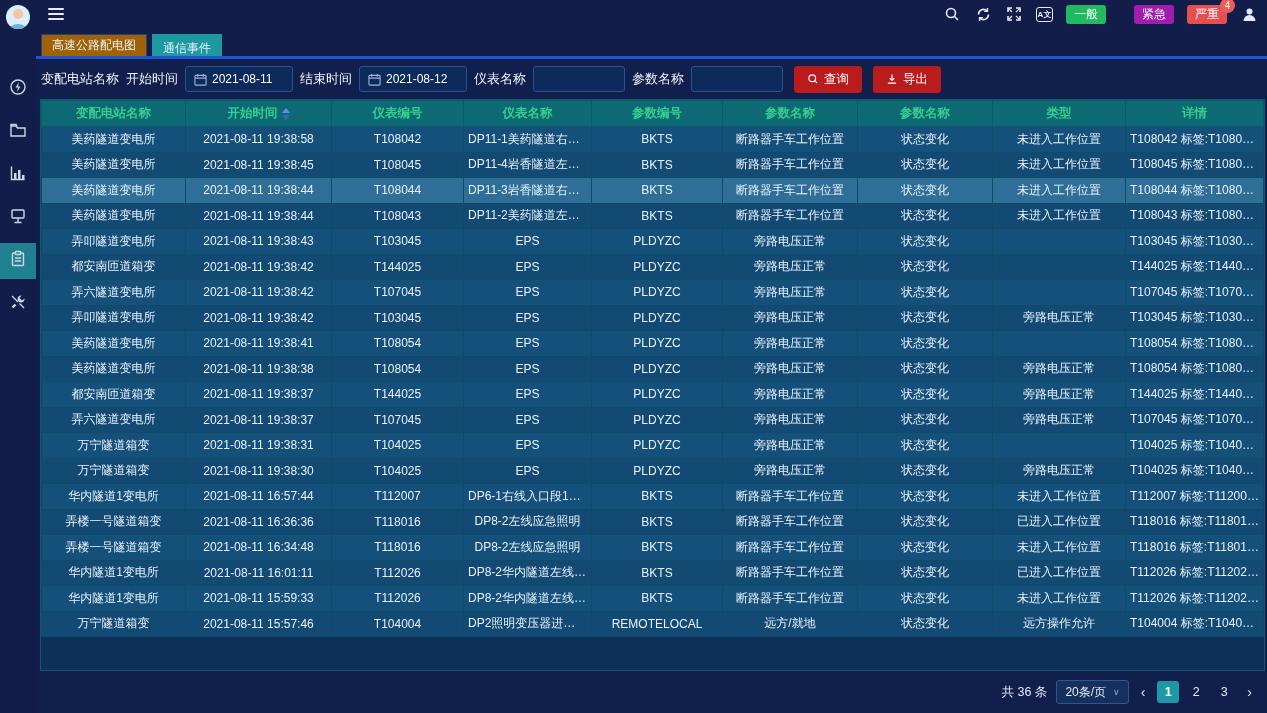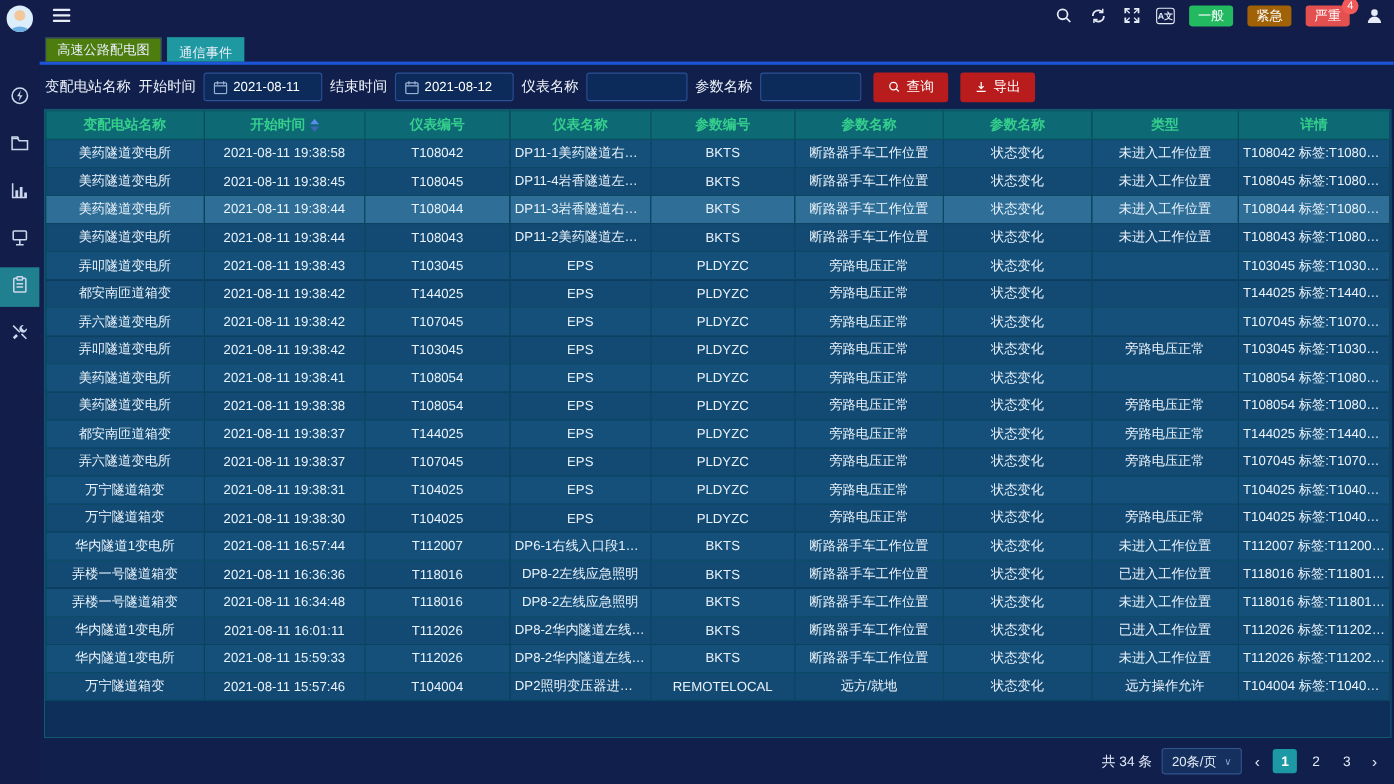--- a/index.html
+++ b/index.html
@@ -24,21 +24,21 @@
   .burger i { display:block; height:2px; background:#e6ecf7; margin:3px 0; border-radius:1px; }
   .tb-right { margin-left:auto; display:flex; align-items:center; gap:13px; }
   .tbicon { width:18px; height:18px; display:flex; align-items:center; justify-content:center; cursor:pointer; }
   .tbicon svg { stroke:#e6ecf7; fill:none; stroke-width:1.6; }
   .abox { width:17px; height:15px; border:1.4px solid #e6ecf7; border-radius:3px; font-size:8px; font-weight:bold; color:#e6ecf7; display:flex; align-items:center; justify-content:center; cursor:pointer; }
   .badge { min-width:40px; height:19px; border-radius:3px; color:#fff; font-size:12px; display:flex; align-items:center; justify-content:center; padding:0 8px; position:relative; cursor:pointer; }
   .badge .cnt { position:absolute; top:-7px; right:-8px; background:#f25a5a; min-width:15px; height:15px; border-radius:8px; font-size:10px; display:flex; align-items:center; justify-content:center; padding:0 3px; }
 
   
   .tabbar { height:31px; background:#131d49; display:flex; align-items:flex-end; gap:5px; padding:0 0 0 5px; border-bottom:3px solid #1c55d8; flex-shrink:0; }
-  .tab { height:22px; display:flex; align-items:center; gap:5px; padding:0 10px; font-size:12px; color:#e8eef9; background:#4d7c0f; border:1px solid #2c3c74; border-bottom:none; cursor:pointer; margin-bottom:0; }
+  .tab { height:22px; display:flex; align-items:center; gap:5px; padding:0 10px; font-size:12px; color:#e8eef9; background:#a16207; border:1px solid #2c3c74; border-bottom:none; cursor:pointer; margin-bottom:0; }
   .tab.active { background:#1f99a1; border-color:#1f99a1;flex-direction:column; }
   .tab .dot { width:6px; height:6px; border-radius:50%; background:#fff; }
   .tab .close { font-size:11px; color:#d7f0f2; margin-left:2px; cursor:pointer; }
 
   
   .content { flex:1; display:flex; flex-direction:column; background:#101f4c; padding:0 5px 0 4px; overflow:hidden; }
 
   .filterbar { height:40px; display:flex; align-items:center; gap:7px; font-size:13px; color:#f0f4fb; flex-shrink:0; padding:0 1px; }
   .flabel { white-space:nowrap; }
   .fin { height:26px; background:#0d2b5a; border:1px solid #2c5096; border-radius:3px; color:#fff; font-size:12px; padding:0 8px; outline:none; font-family:"Liberation Sans",sans-serif; }
@@ -150,21 +150,21 @@
             </svg>
           </span>
         <span class="tbicon">
             <svg width="16" height="16" viewBox="0 0 16 16">
               <path d="M2 6 V2 h4 M10 2 h4 v4 M14 10 v4 h-4 M6 14 H2 v-4"></path>
               <path d="M2.5 2.5 l3.5 3.5 M13.5 2.5 L10 6 M13.5 13.5 L10 10 M2.5 13.5 L6 10" stroke-width="1.2"></path>
             </svg>
           </span>
         <span class="abox">A文</span>
         <span class="badge" style="background: rgb(35, 185, 97);">一般</span>
-        <span class="badge" style="background: #a16207;">紧急</span>
+        <span class="badge" style="background: #a21caf; margin-left: 15px;">紧急</span>
         <span class="badge" style="background: rgb(228, 80, 80);">
           <span>严重</span>
           <span class="cnt">4</span>
         </span>
         <span class="tbicon">
             <svg width="17" height="17" viewBox="0 0 17 17">
               <circle cx="8.5" cy="5.5" r="3" fill="#e6ecf7" stroke="none"></circle>
               <path d="M2.5 15 a6 6 0 0 1 12 0 Z" fill="#e6ecf7" stroke="none"></path>
             </svg>
           </span>
@@ -469,21 +469,21 @@
                 <td>远方/就地</td>
                 <td>状态变化</td>
                 <td>远方操作允许</td>
                 <td>T104004 标签:T104004 ...</td>
               </tr>
             </tbody>
         </table>
       </div>
 
       <div class="pager">
-        <span>共 34 条</span>
+        <span>共 36 条</span>
         <span class="psel">
           <span>20条/页</span>
           <span class="chev">∨</span>
         </span>
         <button class="parrow">‹</button>
         <span style="display:flex;gap:6px;">
             <button class="pnum active">1</button>
             <button class="pnum">2</button>
             <button class="pnum">3</button>
           </span>

